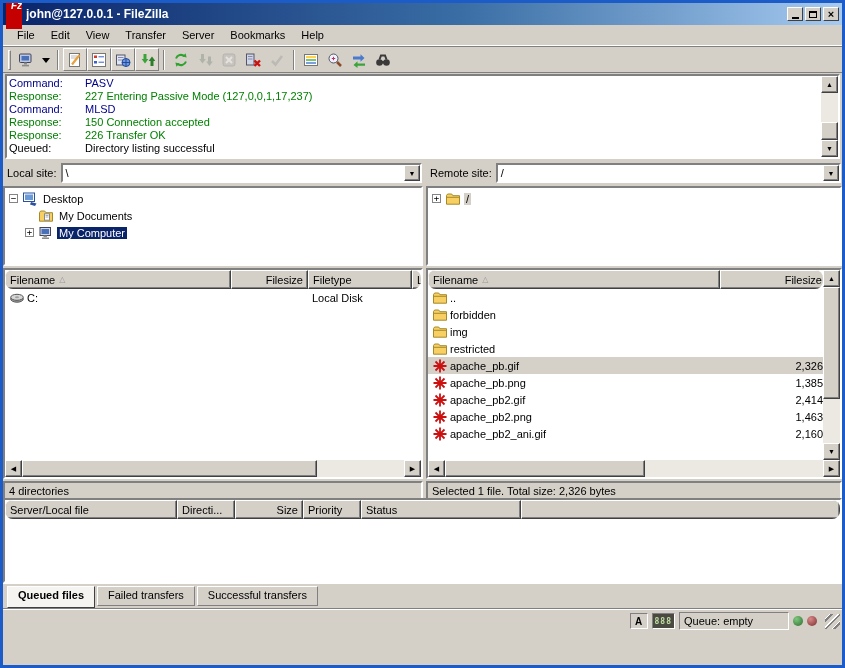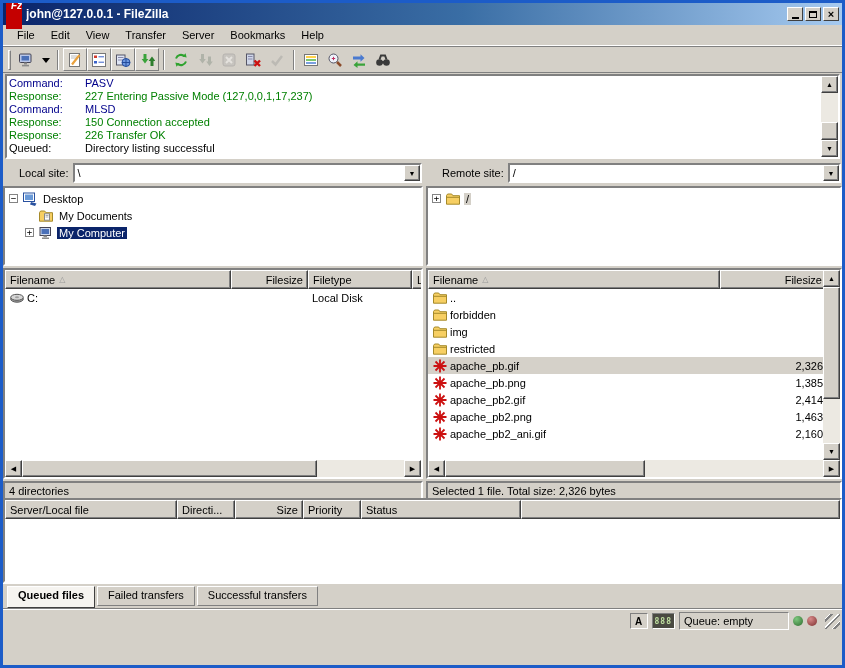--- a/index.html
+++ b/index.html
@@ -64,21 +64,21 @@
   .sb-thumb-h { height:17px; background:#d4d0c8; border:1px solid; border-color:#fff #404040 #404040 #fff;
     box-shadow:inset -1px -1px 0 #808080; flex:none;}
   .sb-track { flex:1; }
   
   .main { height:333px; flex:none; display:flex; margin-top:3px; }
   .pane { display:flex; flex-direction:column; }
   .pane.local { width:420px; flex:none; }
   .pane.remote { width:416px; flex:none; }
   .pane-splitter { width:3px; flex:none; }
   .site-row { height:22px; flex:none; display:flex; align-items:center; gap:4px; padding:0 1px;}
-  .site-label { white-space:nowrap; padding-left:15px;}
+  .site-label { white-space:nowrap; padding-left:3px;}
   .combo { flex:1; height:20px; border:2px solid; border-color:#808080 #fff #fff #808080; background:#fff;
     display:flex; align-items:center; }
   .combo-text { flex:1; padding:0 3px; white-space:nowrap; overflow:hidden;}
   .combo-btn { width:16px; height:16px; flex:none; background:#d4d0c8; border:1px solid;
     border-color:#fff #404040 #404040 #fff; box-shadow:inset -1px -1px 0 #808080;
     display:flex; align-items:center; justify-content:center; font-size:7px;}
   .tree-box { height:80px; flex:none; margin-top:2px; border:2px solid; border-color:#808080 #fff #fff #808080;
     background:#fff; overflow:hidden; padding:2px 0 0 2px;}
   .tree-row { display:flex; align-items:center; height:17px; white-space:nowrap;}
   .expander { width:9px; height:9px; flex:none; border:1px solid #848484; background:#fff;
@@ -87,21 +87,21 @@
   .expander.none { visibility:hidden; }
   .tree-icon { width:16px; height:16px; flex:none; margin-right:3px; }
   .tree-label { padding:0 2px; }
   .tree-label.active-sel { background:#0a246a; color:#fff; }
   .tree-label.inactive-sel { background:#d4d0c8; }
   
   .list-block { height:211px; flex:none; margin-top:2px; border:2px solid; border-color:#808080 #fff #fff #808080;
     background:#fff; display:flex; flex-direction:column; overflow:hidden;}
   .list-upper { flex:1; display:flex; overflow:hidden;}
   .list-main { flex:1; display:flex; flex-direction:column; overflow:hidden;}
-  .list-header { height:19px; flex:none; display:flex; background:#d4d0c8; overflow:hidden;}
+  .list-header { height:19px; flex:none; display:flex; background:#d4d0c8; overflow:hidden;border-radius:8px;}
   .hdr-cell { flex:none; height:19px; padding:2px 4px; border:1px solid; border-color:#fff #404040 #404040 #fff;
     box-shadow:inset -1px -1px 0 #808080; white-space:nowrap; overflow:hidden; display:flex; align-items:center; gap:4px;}
   .hdr-cell.right { justify-content:flex-end; }
   .hdr-fill { flex:1; height:19px; border:1px solid; border-color:#fff #404040 #404040 #fff; box-shadow:inset -1px -1px 0 #808080;}
   .sort-arrow { color:#999; font-size:8px; }
   .list-body { flex:1; overflow:hidden; }
   .file-row { display:flex; height:17px; align-items:center; white-space:nowrap;}
   .file-row.inactive-sel { background:#d5d1c9; }
   .cell { flex:none; padding:0 4px; overflow:hidden; display:flex; align-items:center; gap:2px; height:17px;}
   .cell.right { justify-content:flex-end; }

